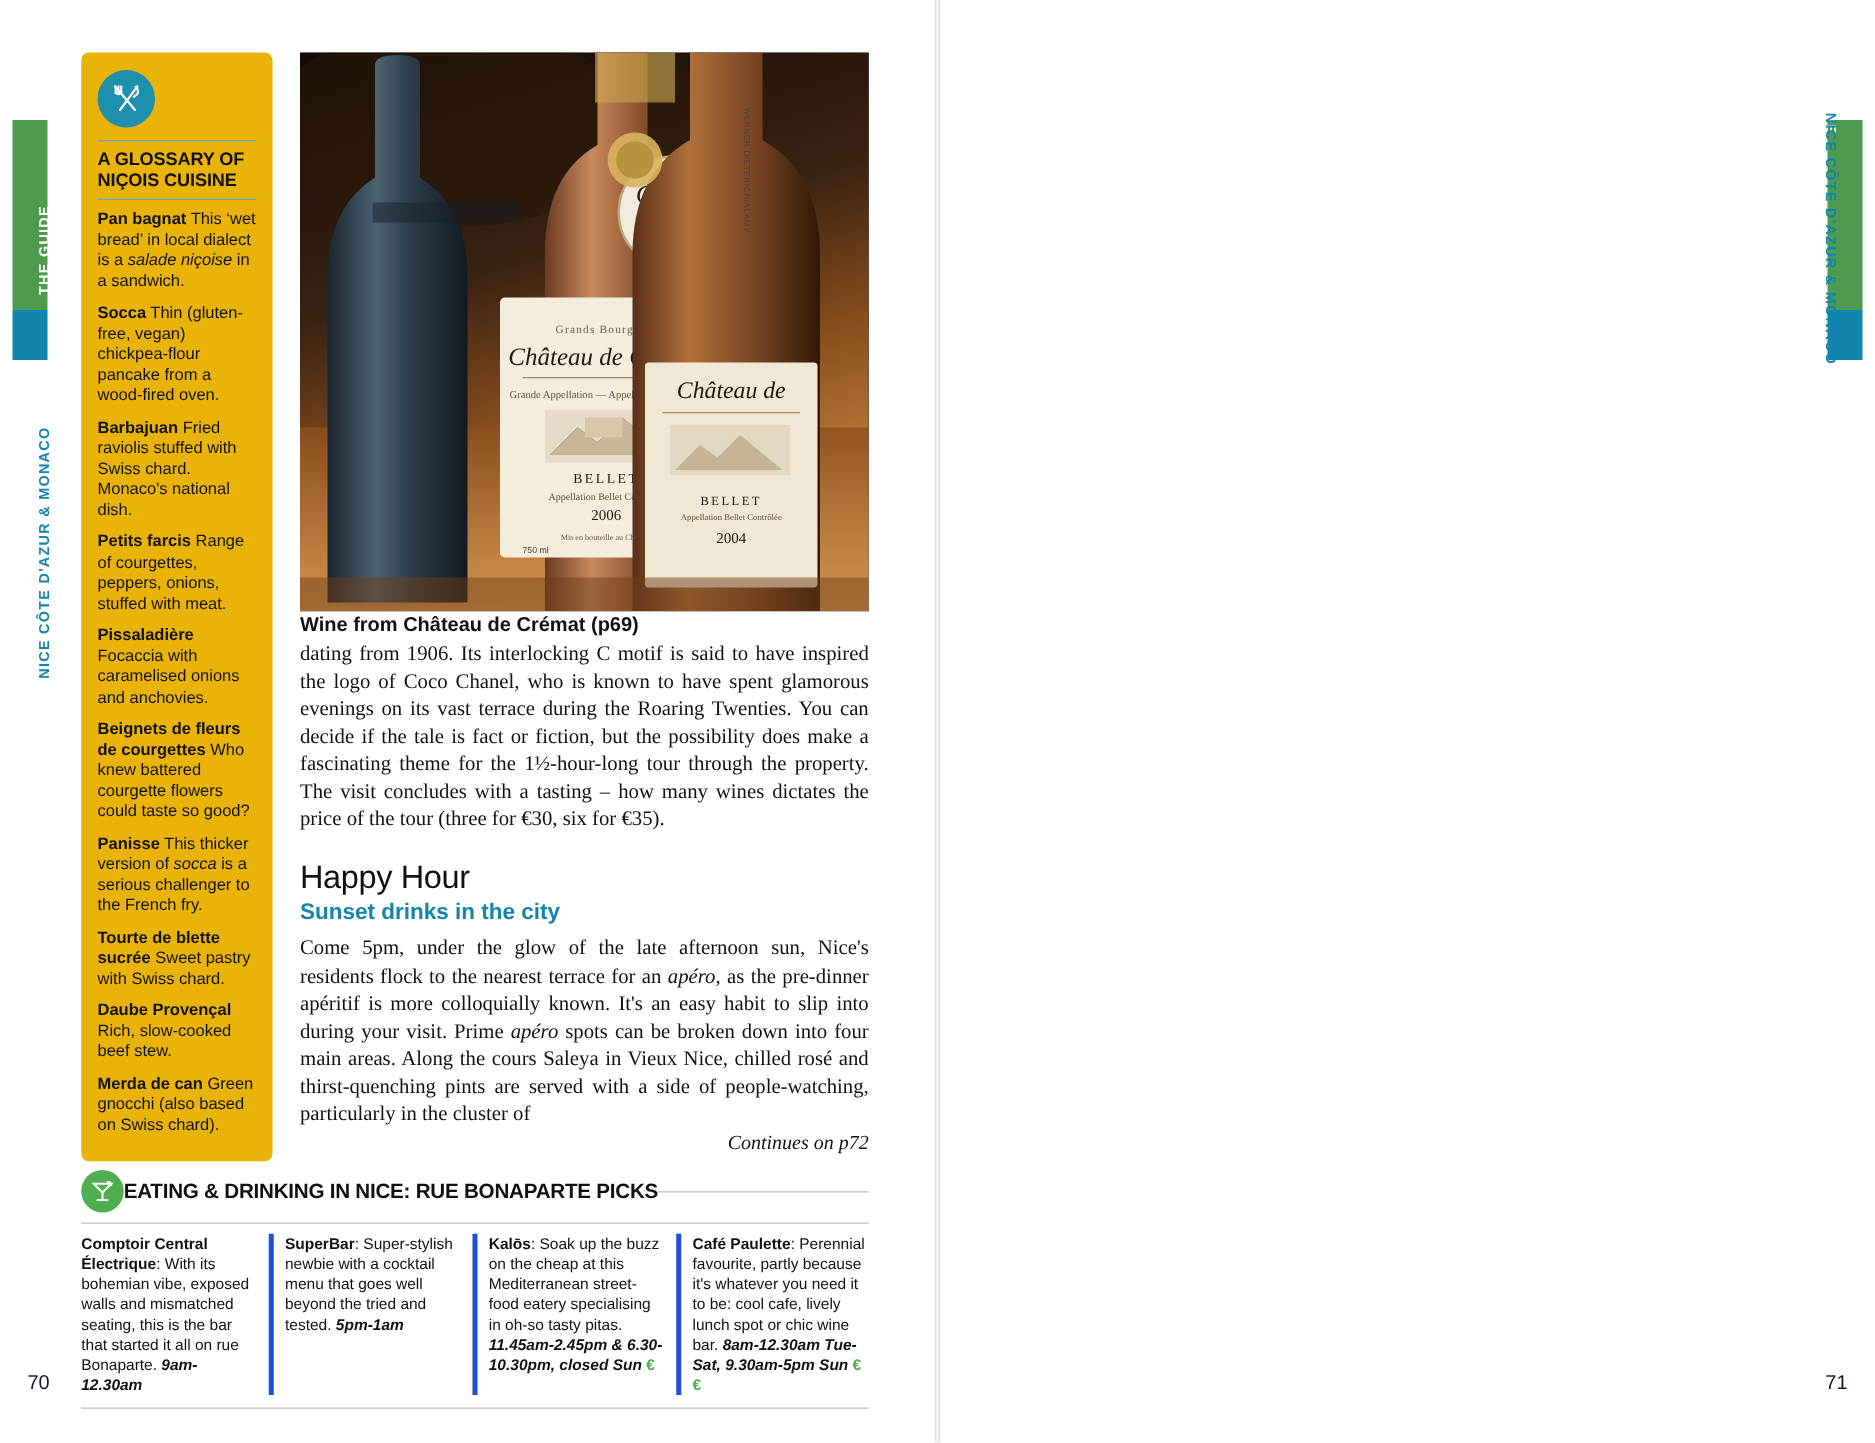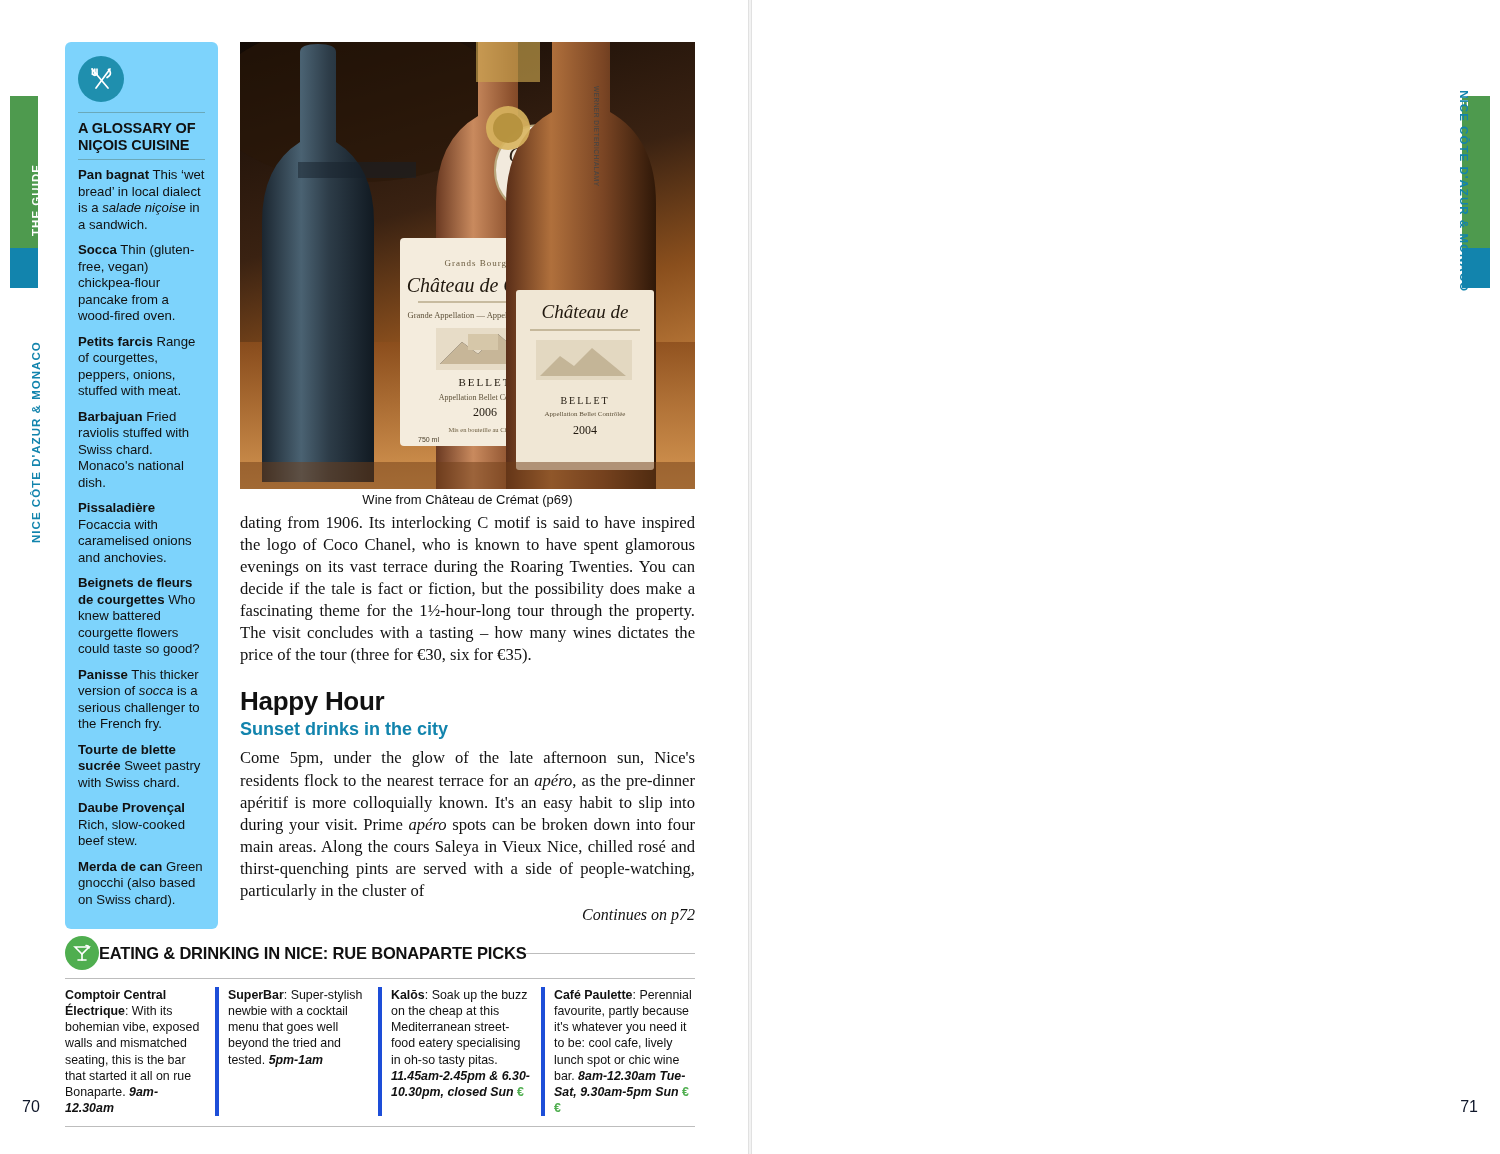--- a/index.html
+++ b/index.html
@@ -39,21 +39,21 @@
   .r-tab-accent { right:10px; top:248px; width:28px; height:40px; background:#1284ad; }
   .r-tab-region { right:10px; top:288px; width:28px; height:260px; }
   .r-tab-region .lbl {
     transform:rotate(90deg); transform-origin:right top;
     right:20px; top:4px; color:#1284ad;
   }
 
   
   .glossary {
     position:absolute; left:65px; top:42px; width:153px;
-    background:#7dd3fc; border-radius:6px; padding:14px 13px 12px 13px;
+    background:#eab308; border-radius:6px; padding:14px 13px 12px 13px;
   }
   .gloss-icon {
     width:46px; height:46px; border-radius:50%;
     background:#1f8fae; display:flex; align-items:center; justify-content:center;
     margin-bottom:10px;
   }
   .gloss-rule { height:1px; background:#6aa9ba; margin:6px 0 7px; }
   .gloss-title {
     font-weight:bold; font-size:14.5px; line-height:1.15; color:#111;
     letter-spacing:-.1px;
@@ -71,34 +71,34 @@
     width:100%; height:100%; position:relative; overflow:hidden;
     background:#1a0f08;
   }
   .photo-credit {
     position:absolute; right:-6px; top:44px;
     font-size:6.5px; letter-spacing:.5px; color:#444;
     transform:rotate(90deg); transform-origin:left top; white-space:nowrap;
   }
   .caption {
     position:absolute; left:240px; top:492px; width:455px;
-    text-align:center; font-weight:normal; font-size:13px; color:#111;
+    text-align:left; font-weight:bold; font-size:16px; color:#111;
   }
 
   
   .body-col {
     position:absolute; left:240px; top:512px; width:455px;
   }
   .serif {
     font-family:"Liberation Serif", serif;
     font-size:16.6px; line-height:1.33; text-align:justify; color:#111;
   }
   .serif i { font-style:italic; }
   .h-happy {
-    font-weight:bold; font-size:26px; color:#111; margin:20px 0 2px;
+    font-weight:normal; font-size:26px; color:#111; margin:20px 0 2px;
     letter-spacing:-.3px;
   }
   .h-sub { font-weight:bold; font-size:18px; color:#1284ad; margin-bottom:7px; }
   .continues {
     font-family:"Liberation Serif", serif; font-style:italic;
     font-size:16px; text-align:right; margin-top:4px; color:#111;
   }
 
   
   .picks { position:absolute; left:65px; top:936px; width:630px; }
@@ -157,22 +157,22 @@
             <path d="M5.5 9.2 q2.3 2.2 4.5 0"></path>
           </g>
         </svg>
       </div>
       <div class="gloss-rule"></div>
       <div class="gloss-title">A GLOSSARY OF NIÇOIS CUISINE</div>
       <div class="gloss-rule"></div>
       <div class="gloss-list" id="gloss-list">
           <div class="gloss-item"><b>Pan bagnat</b> This ‘wet bread’ in local dialect is a <i>salade niçoise</i> in a sandwich.</div>
           <div class="gloss-item"><b>Socca</b> Thin (gluten-free, vegan) chickpea-flour pancake from a wood-fired oven.</div>
+          <div class="gloss-item"><b>Barbajuan</b> Fried raviolis stuffed with Swiss chard. Monaco's national dish.</div>
           <div class="gloss-item"><b>Petits farcis</b> Range of courgettes, peppers, onions, stuffed with meat.</div>
-          <div class="gloss-item"><b>Barbajuan</b> Fried raviolis stuffed with Swiss chard. Monaco's national dish.</div>
           <div class="gloss-item"><b>Pissaladière</b> Focaccia with caramelised onions and anchovies.</div>
           <div class="gloss-item"><b>Beignets de fleurs de courgettes</b> Who knew battered courgette flowers could taste so good?</div>
           <div class="gloss-item"><b>Panisse</b> This thicker version of <i>socca</i> is a serious challenger to the French fry.</div>
           <div class="gloss-item"><b>Tourte de blette sucrée</b> Sweet pastry with Swiss chard.</div>
           <div class="gloss-item"><b>Daube Provençal</b> Rich, slow-cooked beef stew.</div>
           <div class="gloss-item"><b>Merda de can</b> Green gnocchi (also based on Swiss chard).</div>
         </div>
     </div>
 
     <div class="photo-wrap">

